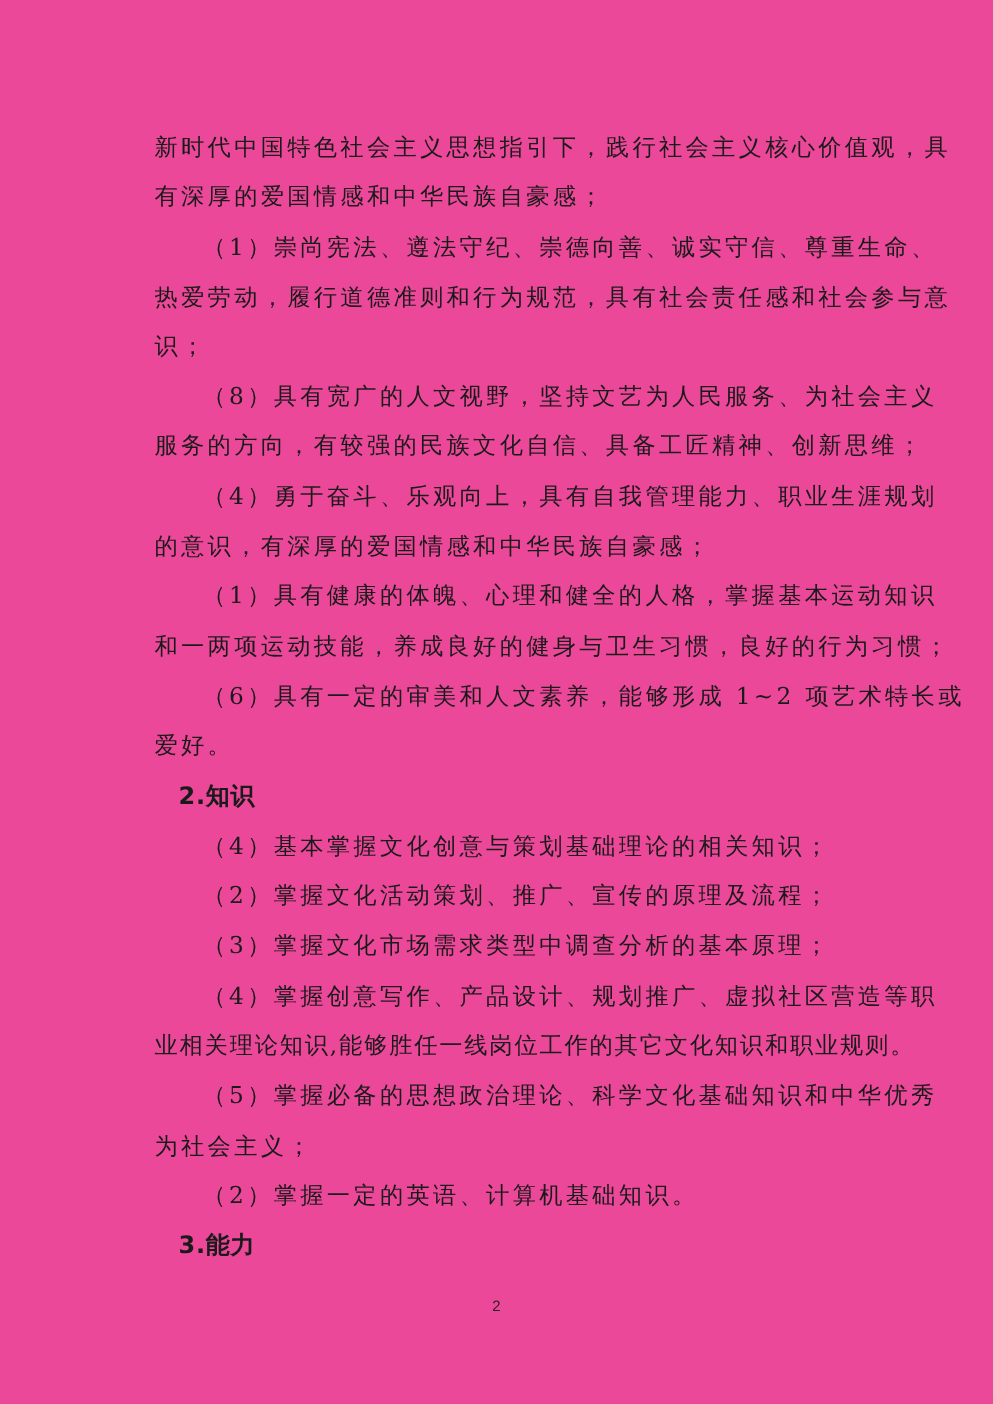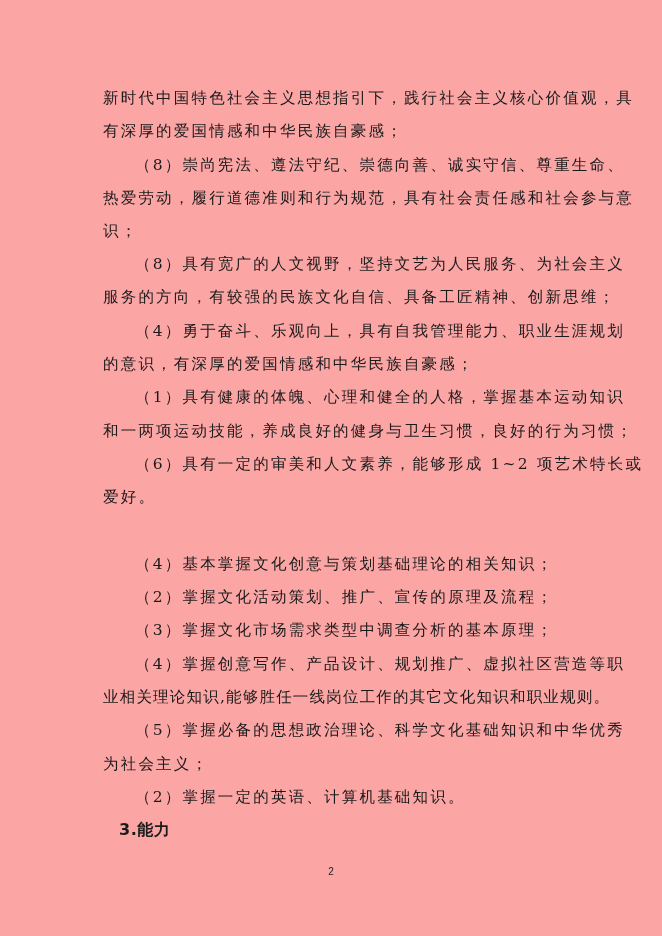--- a/index.html
+++ b/index.html
@@ -1,43 +1,44 @@
 <!DOCTYPE html>
 <html><head>
 <meta charset="utf-8">
 <style>
   html, body { margin: 0; padding: 0; background: #ffffff; }
   body { width: 662px; height: 936px; position: relative; overflow: hidden;
          font-family: "DejaVu Serif", "Liberation Serif", serif; color: #1a1a1a; }
-  .page { position: absolute; left: 0; top: 0; width: 662px; height: 936px; background: #fca5a5; }
+  .page { position: absolute; left: 0; top: 0; width: 662px; height: 936px; background: #ec4899; }
   .line { position: absolute; left: 103px; width: 460px; font-size: 15.5px; line-height: 20px;
           white-space: nowrap; letter-spacing: 2.2px; }
   .indent { left: 135px; width: 428px; }
   .heading { left: 119px; font-weight: bold; font-family: "DejaVu Sans", "Liberation Sans", sans-serif;
              letter-spacing: 0.5px; font-size: 16px; }
   .pagenum { position: absolute; top: 866px; left: 322px; width: 18px; text-align: center;
              font-size: 10px; font-family: "Liberation Sans", sans-serif; color: #222; }
 </style>
 </head>
 <body>
 
 <div class="page">
   <div class="line" style="top:88px">新时代中国特色社会主义思想指引下，践行社会主义核心价值观，具</div>
   <div class="line" style="top:121px">有深厚的爱国情感和中华民族自豪感；</div>
-  <div class="line indent" style="top:155px">（8）崇尚宪法、遵法守纪、崇德向善、诚实守信、尊重生命、</div>
+  <div class="line indent" style="top:155px">（1）崇尚宪法、遵法守纪、崇德向善、诚实守信、尊重生命、</div>
   <div class="line" style="top:188px">热爱劳动，履行道德准则和行为规范，具有社会责任感和社会参与意</div>
   <div class="line" style="top:221px">识；</div>
   <div class="line indent" style="top:254px">（8）具有宽广的人文视野，坚持文艺为人民服务、为社会主义</div>
   <div class="line" style="top:287px">服务的方向，有较强的民族文化自信、具备工匠精神、创新思维；</div>
   <div class="line indent" style="top:321px">（4）勇于奋斗、乐观向上，具有自我管理能力、职业生涯规划</div>
   <div class="line" style="top:354px">的意识，有深厚的爱国情感和中华民族自豪感；</div>
   <div class="line indent" style="top:387px">（1）具有健康的体魄、心理和健全的人格，掌握基本运动知识</div>
   <div class="line" style="top:421px">和一两项运动技能，养成良好的健身与卫生习惯，良好的行为习惯；</div>
   <div class="line indent" style="top:454px">（6）具有一定的审美和人文素养，能够形成 1~2 项艺术特长或</div>
   <div class="line" style="top:487px">爱好。</div>
+  <div class="line heading" style="top:521px">2.知识</div>
   <div class="line indent" style="top:554px">（4）基本掌握文化创意与策划基础理论的相关知识；</div>
   <div class="line indent" style="top:587px">（2）掌握文化活动策划、推广、宣传的原理及流程；</div>
   <div class="line indent" style="top:620px">（3）掌握文化市场需求类型中调查分析的基本原理；</div>
   <div class="line indent" style="top:654px">（4）掌握创意写作、产品设计、规划推广、虚拟社区营造等职</div>
   <div class="line" style="top:687px; letter-spacing:1.2px">业相关理论知识,能够胜任一线岗位工作的其它文化知识和职业规则。</div>
   <div class="line indent" style="top:720px">（5）掌握必备的思想政治理论、科学文化基础知识和中华优秀</div>
   <div class="line" style="top:754px">为社会主义；</div>
   <div class="line indent" style="top:787px">（2）掌握一定的英语、计算机基础知识。</div>
   <div class="line heading" style="top:820px">3.能力</div>
   <div class="pagenum">2</div>

